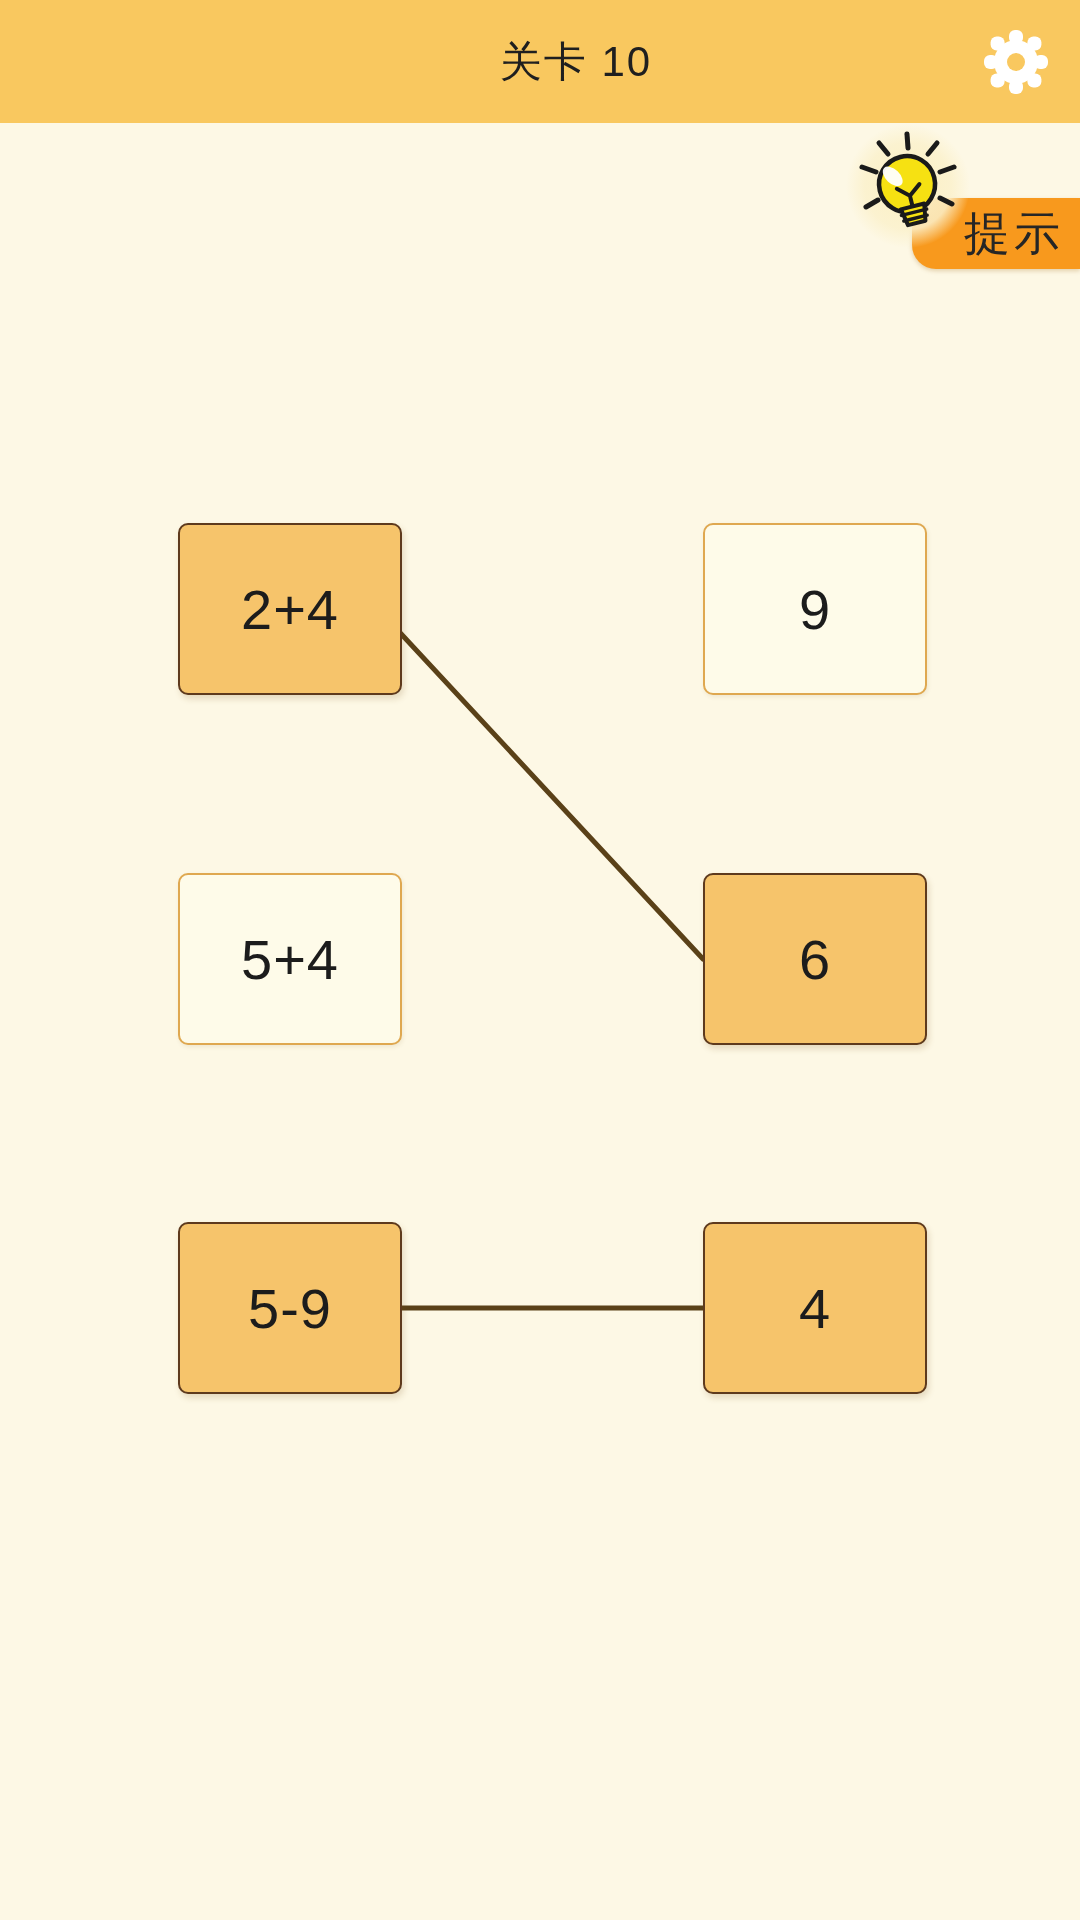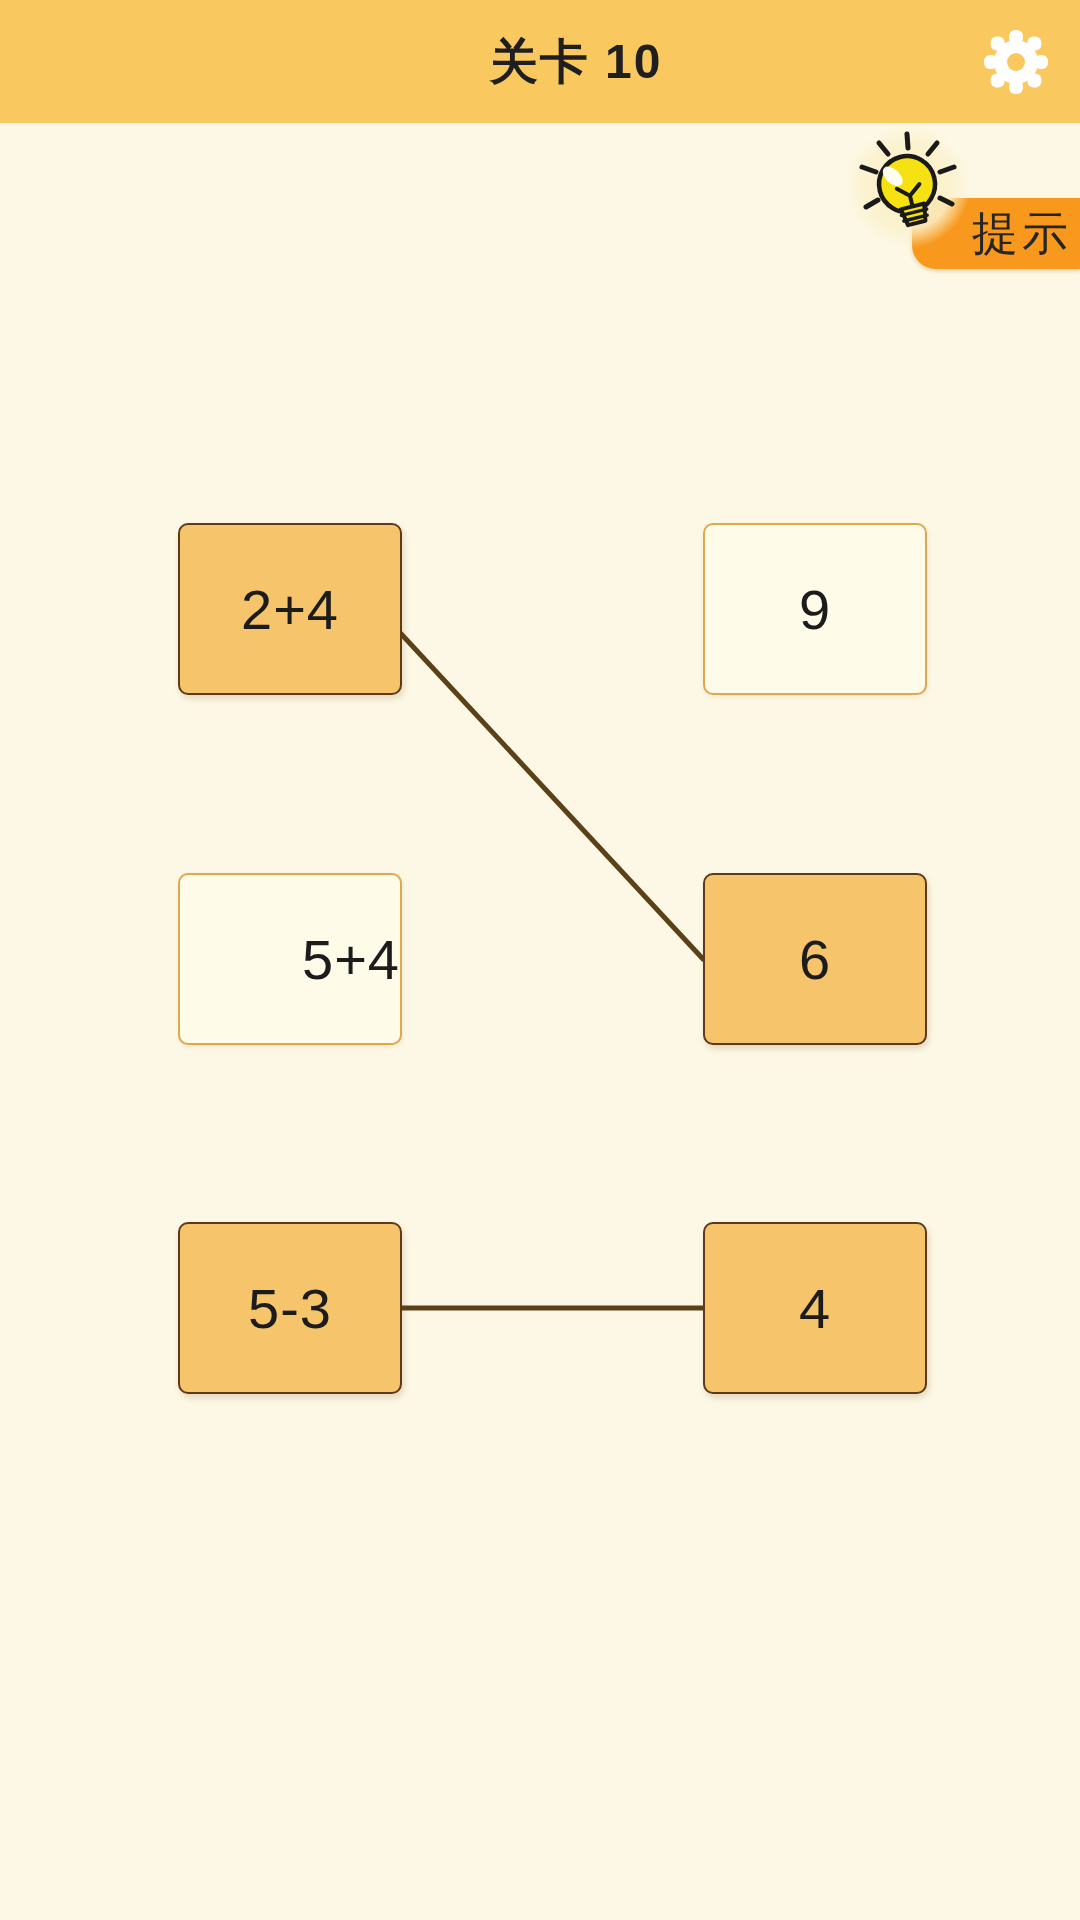--- a/index.html
+++ b/index.html
@@ -24,33 +24,33 @@
     background:var(--page_bg);overflow:hidden;
   }
   
   .header{
     position:absolute;top:0;left:0;width:1080px;height:123px;
     background:var(--header_bg);z-index:5;
   }
   .page-title{
     position:absolute;top:50%;left:50%;
     transform:translate(calc(-50% + 36px),-50%);
-    font-size:48px;font-weight:700;color:var(--title_color);
+    font-size:42px;font-weight:400;color:var(--title_color);
     letter-spacing:2px;white-space:nowrap;
   }
   .gear-btn{
     position:absolute;top:28px;left:982px;width:68px;height:68px;
     background:transparent;border:none;padding:0;cursor:pointer;
   }
   
   .hint-button{
     position:absolute;top:198px;left:912px;width:168px;height:71px;
     background:var(--hint_bg);
     border-radius:24px 0 0 24px;
-    border:none;padding:16px;cursor:pointer;z-index:6;
+    border:none;padding:8px;cursor:pointer;z-index:6;
     display:flex;align-items:center;justify-content:flex-start;
     box-shadow:0 2px 4px rgba(150,90,0,0.25);
   }
   .hint-label{
     font-size:46px;color:var(--hint_text);
     padding-left:44px;letter-spacing:4px;white-space:nowrap;
   }
   .hint-bulb{
     position:absolute;top:106px;left:836px;width:146px;height:146px;
     z-index:7;pointer-events:none;
@@ -69,21 +69,21 @@
   .card[data-state="default"]{
     background:var(--card_default_bg);
     border:2px solid var(--card_default_border);
     box-shadow:1px 2px 4px rgba(120,85,20,0.10);
   }
   .card .card-label{
     font-size:56px;color:var(--card_text);letter-spacing:1px;
   }
   .pos-l0{left:178px;top:523px;}
   .pos-r0{left:703px;top:523px;}
-  .pos-l1{left:178px;top:873px;justify-content:flex-end;}
+  .pos-l1{left:178px;top:873px;}
   .pos-r1{left:703px;top:873px;}
   .pos-l2{left:178px;top:1222px;}
   .pos-r2{left:703px;top:1222px;}
   
   .lines-overlay{
     position:absolute;top:0;left:0;width:1080px;height:1920px;
     z-index:1;pointer-events:none;
   }
 </style>
 </head>
@@ -153,21 +153,21 @@
     <div class="card pos-r0" data-state="default">
       <span class="card-label">9</span>
     </div>
     <div class="card pos-l1" data-state="default">
       <span class="card-label">5+4</span>
     </div>
     <div class="card pos-r1" data-state="matched">
       <span class="card-label">6</span>
     </div>
     <div class="card pos-l2" data-state="matched">
-      <span class="card-label">5-3</span>
+      <span class="card-label">5-9</span>
     </div>
     <div class="card pos-r2" data-state="matched">
       <span class="card-label">4</span>
     </div>
     <svg class="lines-overlay" id="lines" viewBox="0 0 1080 1920">
         <line x1="378" y1="609" x2="703" y2="959" stroke="#5A4118" stroke-width="5" stroke-linecap="round"></line>
         <line x1="378" y1="1308" x2="703" y2="1308" stroke="#5A4118" stroke-width="5" stroke-linecap="round"></line>
       </svg>
   </div>
 

